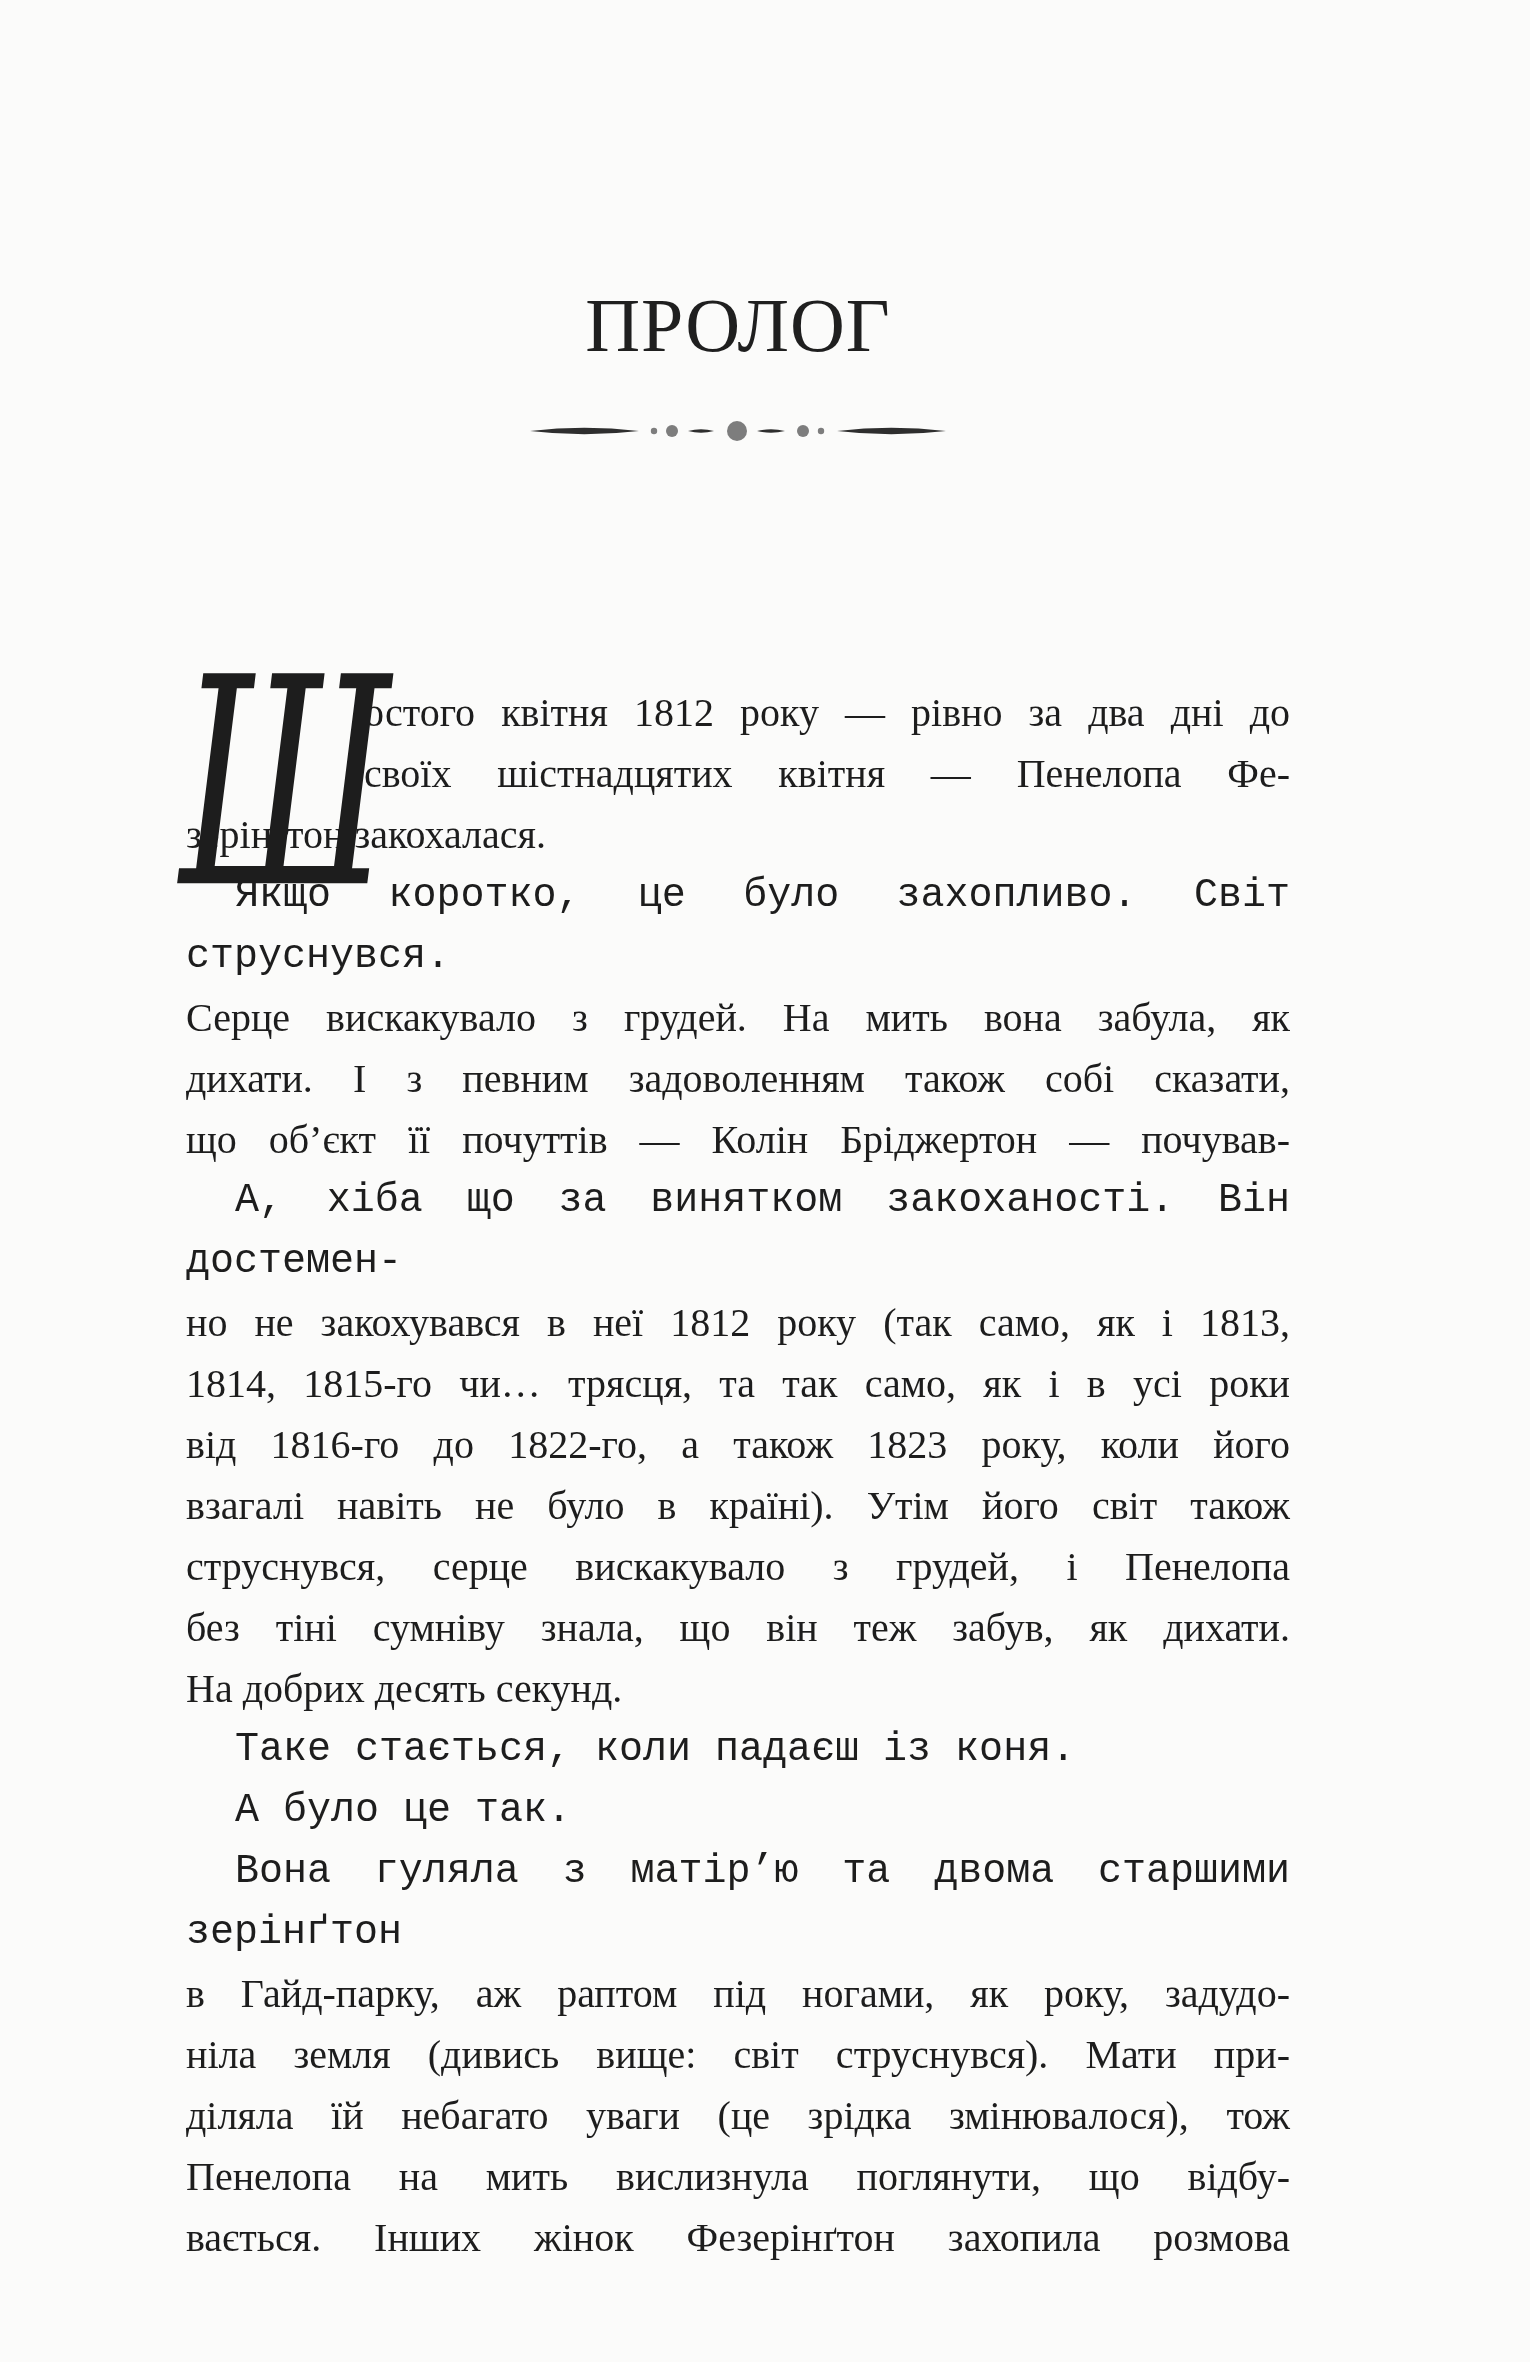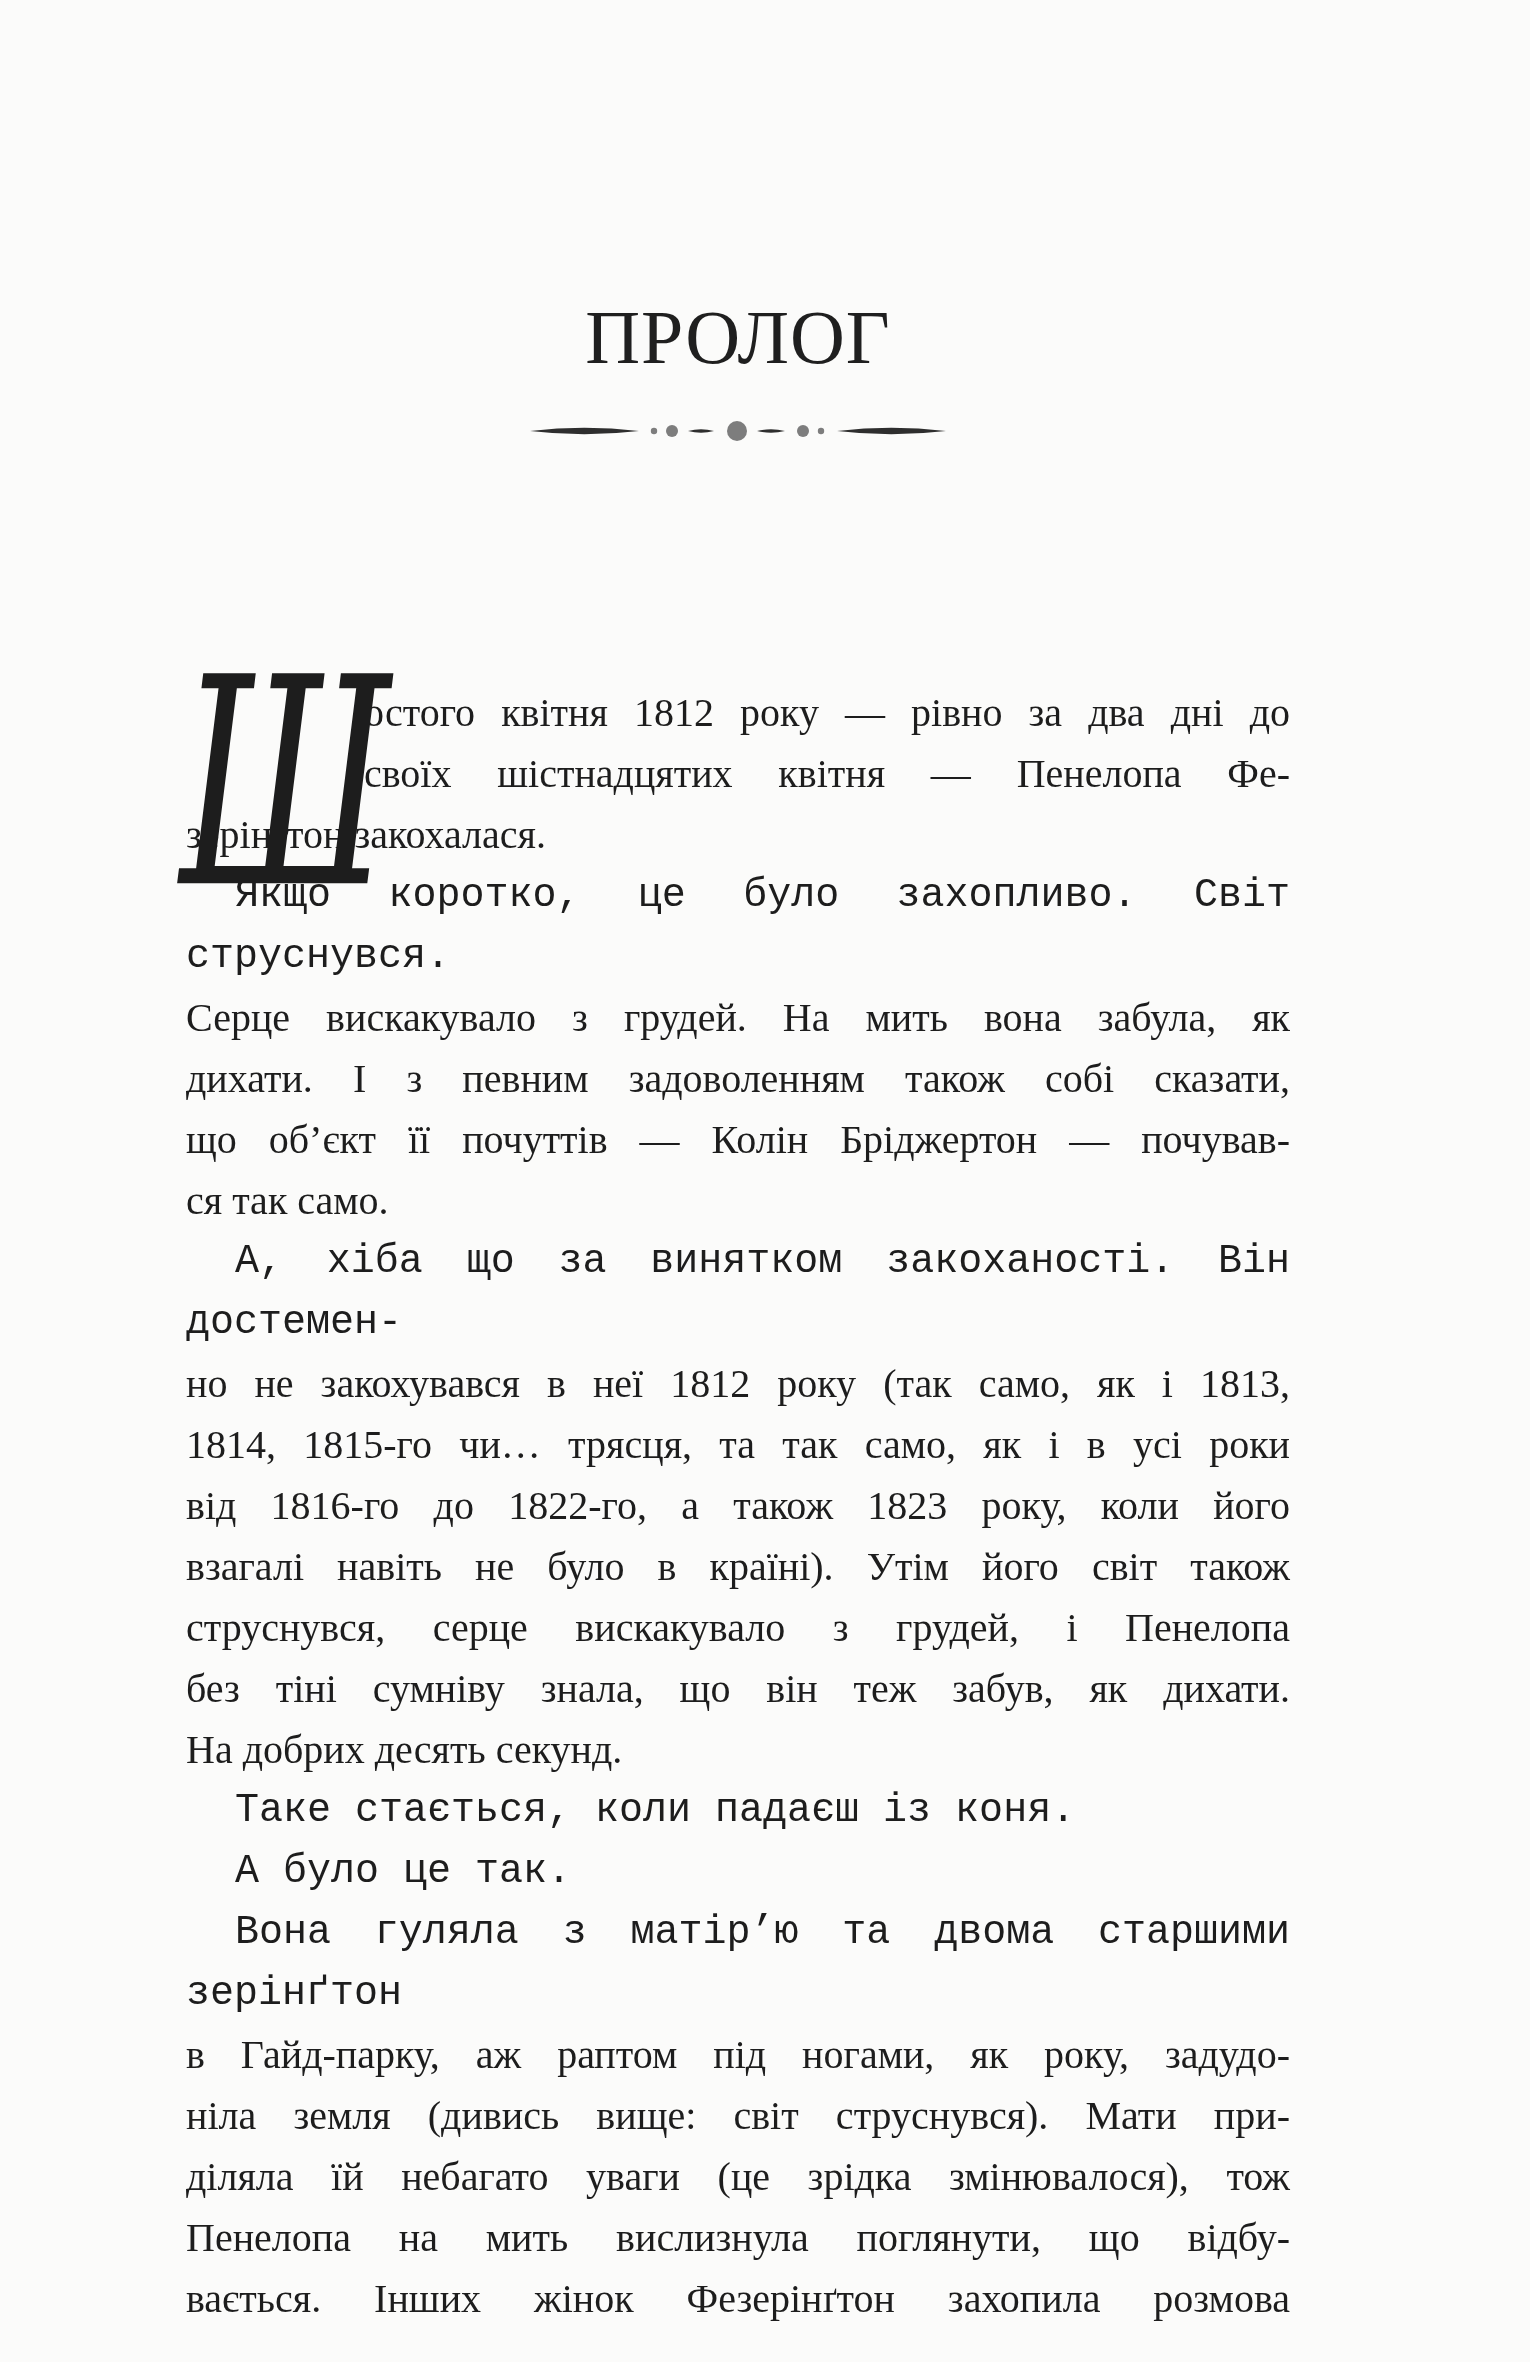--- a/index.html
+++ b/index.html
@@ -17,21 +17,21 @@
     height:2362px;
     margin:0 auto;
     background:var(--bg);
     overflow:hidden;
     font-family:"Liberation Serif", serif;
     color:var(--text);
   }
   .heading{
     position:absolute;
     left:186px;
-    top:299px;
+    top:287px;
     width:1104px;
     text-align:center;
     font-size:76px;
     line-height:1;
     letter-spacing:1px;
     color:var(--heading);
     font-weight:400;
   }
   .divider-wrap{
     position:absolute;
@@ -108,21 +108,20 @@
         </span>
         <div class="line">остого квітня 1812 року — рівно за два дні до</div>
         <div class="line">своїх шістнадцятих квітня — Пенелопа Фе-</div>
         <div class="line endline">зерінґтон закохалася.</div>
       </div>
       <div class="para">
         <div class="line indent">Якщо коротко, це було захопливо. Світ струснувся.</div>
         <div class="line">Серце вискакувало з грудей. На мить вона забула, як</div>
         <div class="line">дихати. І з певним задоволенням також собі сказати,</div>
         <div class="line">що об’єкт її почуттів — Колін Бріджертон — почував-</div>
-        <div class="line endline">ся так само.</div>
       </div>
       <div class="para">
         <div class="line indent">А, хіба що за винятком закоханості. Він достемен-</div>
         <div class="line">но не закохувався в неї 1812 року (так само, як і 1813,</div>
         <div class="line">1814, 1815-го чи… трясця, та так само, як і в усі роки</div>
         <div class="line">від 1816-го до 1822-го, а також 1823 року, коли його</div>
         <div class="line">взагалі навіть не було в країні). Утім його світ також</div>
         <div class="line">струснувся, серце вискакувало з грудей, і Пенелопа</div>
         <div class="line">без тіні сумніву знала, що він теж забув, як дихати.</div>
         <div class="line endline">На добрих десять секунд.</div>

